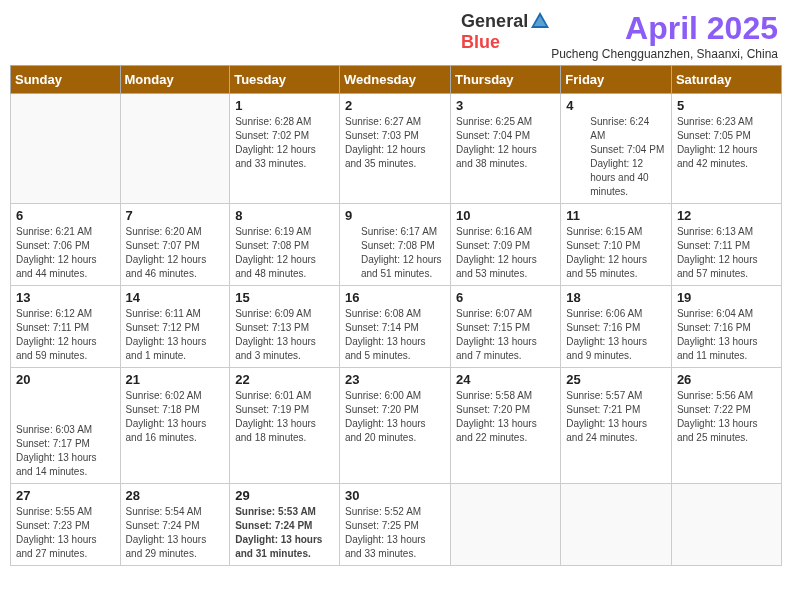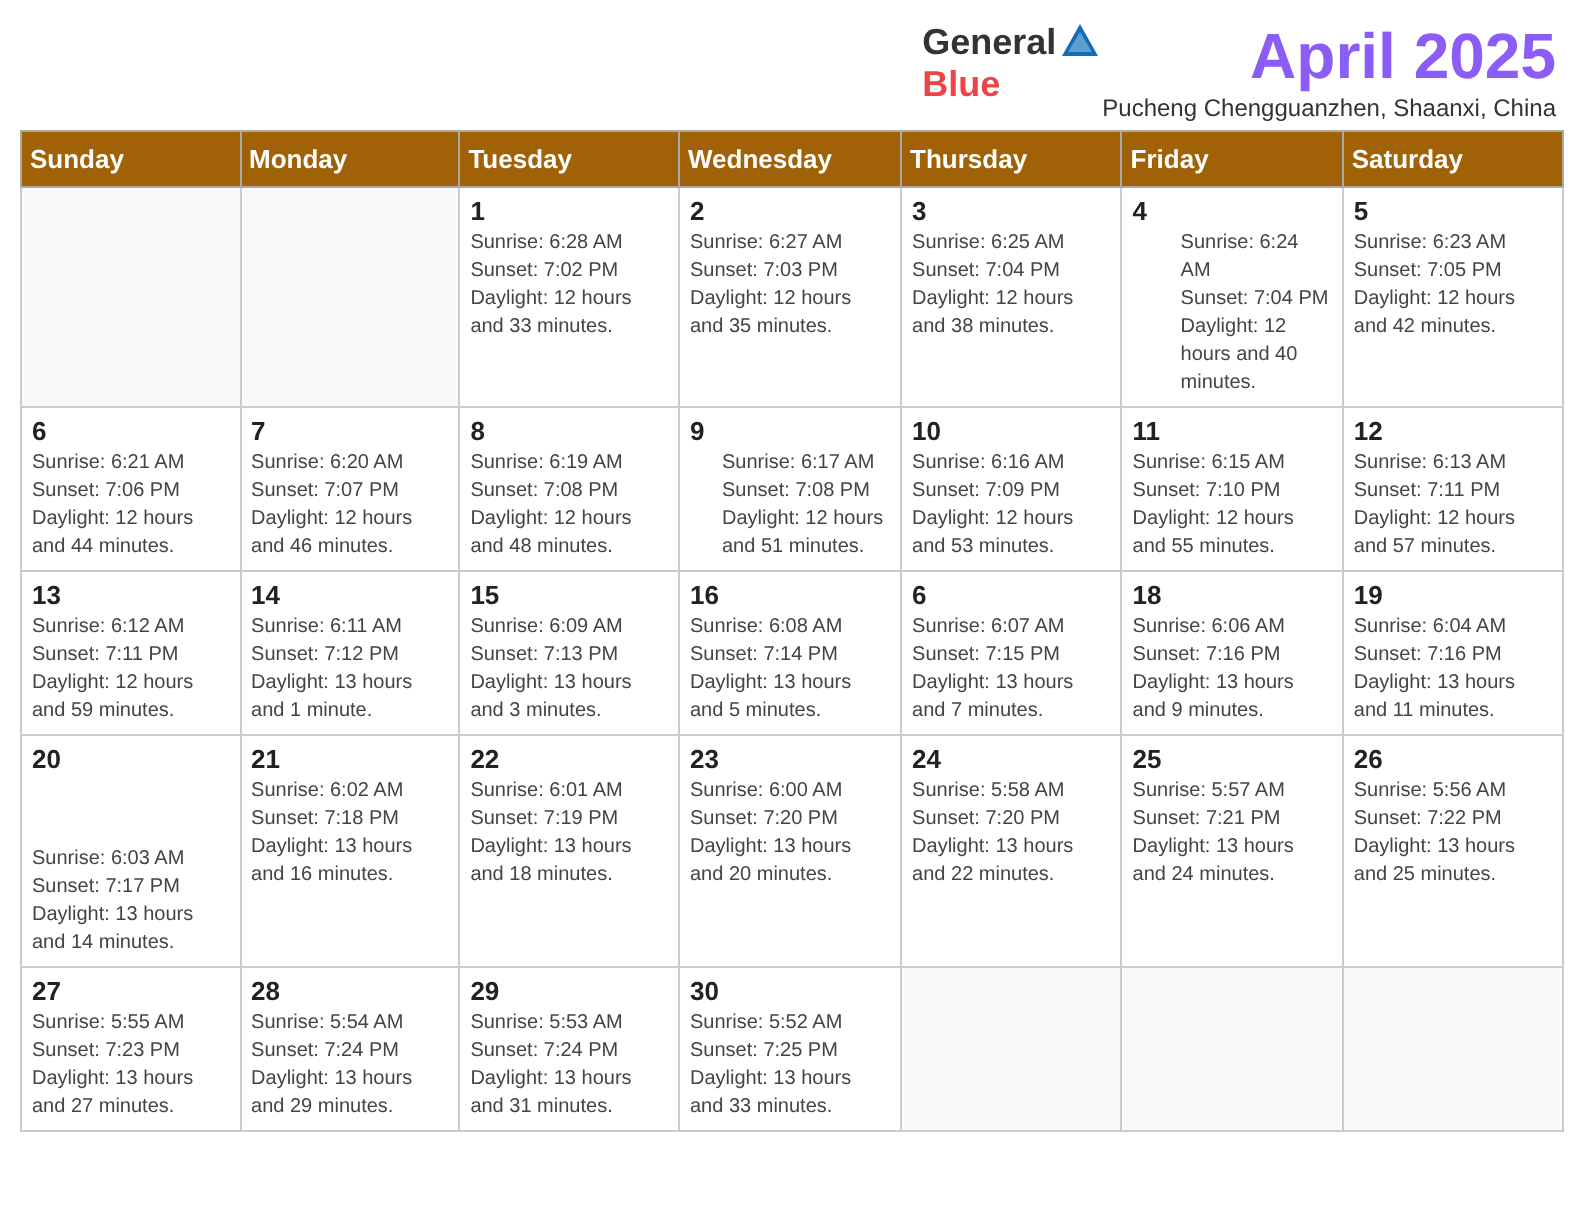--- a/index.html
+++ b/index.html
@@ -299,21 +299,21 @@
 Daylight: 13 hours and 27 minutes.</div>
         </td>
         <td>
           <span class="day-number">28</span>
           <div class="day-info" style="white-space: pre-line;">Sunrise: 5:54 AM
 Sunset: 7:24 PM
 Daylight: 13 hours and 29 minutes.</div>
         </td>
         <td>
           <span class="day-number">29</span>
-          <div class="day-info" style="white-space: pre-line;">Sunrise: 5:53 AM
+          <div class="day-info" style="white-space: pre-line; font-weight: bold;">Sunrise: 5:53 AM
 Sunset: 7:24 PM
 Daylight: 13 hours and 31 minutes.</div>
         </td>
         <td>
           <span class="day-number">30</span>
           <div class="day-info" style="white-space: pre-line;">Sunrise: 5:52 AM
 Sunset: 7:25 PM
 Daylight: 13 hours and 33 minutes.</div>
         </td>
         <td class="empty-cell"></td>

